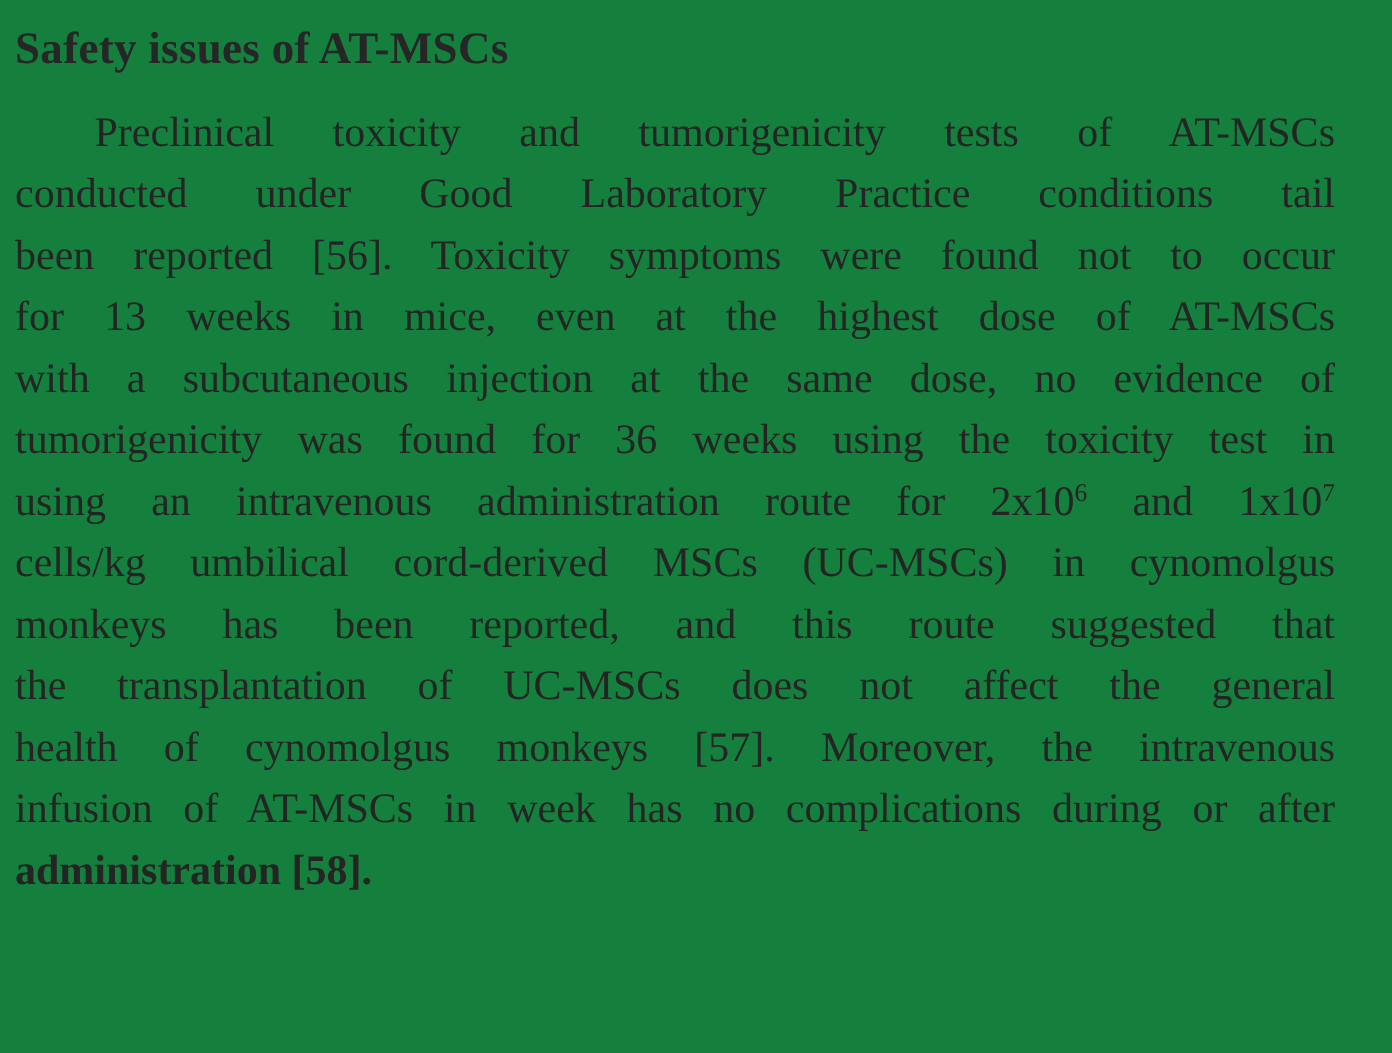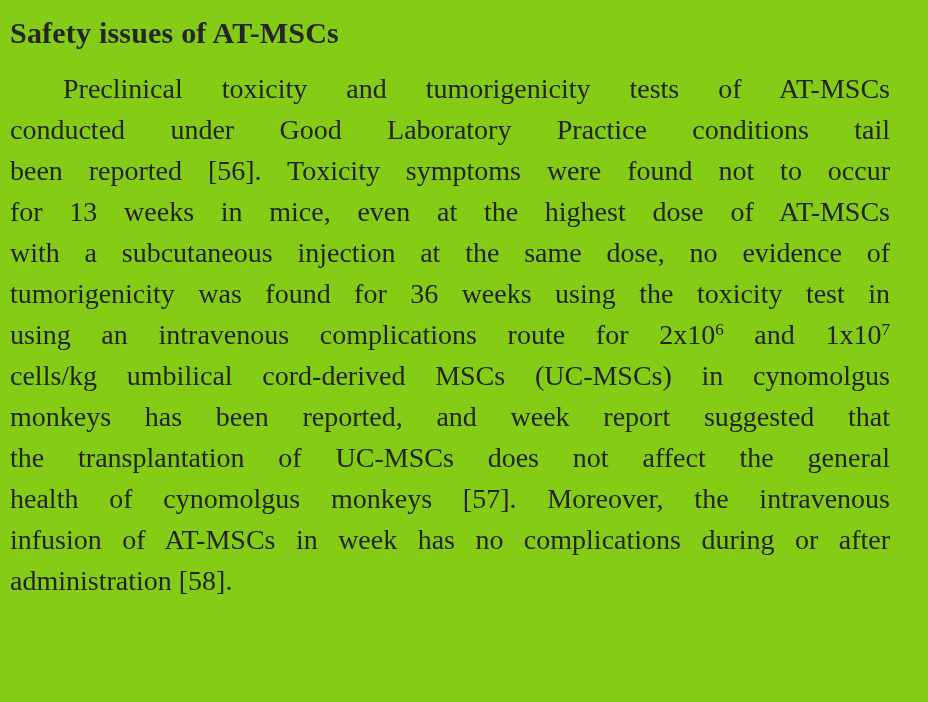--- a/index.html
+++ b/index.html
@@ -5,21 +5,21 @@
   html, body {
     margin: 0;
     padding: 0;
     background: #ffffff;
   }
   .page {
     position: relative;
     width: 928px;
     height: 702px;
     box-sizing: border-box;
-    background: #84cc16;
+    background: #15803d;
     padding: 13px 38px 0 10px;
     overflow: hidden;
     font-family: "Liberation Serif", "DejaVu Serif", serif;
     color: #242424;
   }
   .heading {
     margin: 0;
     font-size: 30px;
     line-height: 39px;
     font-weight: 700;
@@ -35,41 +35,42 @@
     text-align: justify;
     text-align-last: justify;
     text-justify: inter-word;
     white-space: normal;
   }
   .line.first {
     text-indent: 53px;
   }
   .line.last {
     text-align-last: left;
+    font-weight: bold;
   }
   .line sup {
     font-size: 17px;
     line-height: 0;
     vertical-align: 9px;
     letter-spacing: 0;
   }
 </style>
 </head>
 <body>
 
 <div class="page">
   <h1 class="heading">Safety issues of AT-MSCs</h1>
   <div class="para">
       <div class="line first"><span>Preclinical toxicity and tumorigenicity tests of AT-MSCs</span></div>
       <div class="line"><span>conducted under Good Laboratory Practice conditions tail</span></div>
       <div class="line"><span>been reported [56]. Toxicity symptoms were found not to occur</span></div>
       <div class="line"><span>for 13 weeks in mice, even at the highest dose of AT-MSCs</span></div>
       <div class="line"><span>with a subcutaneous injection at the same dose, no evidence of</span></div>
       <div class="line"><span>tumorigenicity was found for 36 weeks using the toxicity test in</span></div>
-      <div class="line"><span>using an intravenous complications route for 2x10</span><sup>6</sup><span> and 1x10</span><sup>7</sup></div>
+      <div class="line"><span>using an intravenous administration route for 2x10</span><sup>6</sup><span> and 1x10</span><sup>7</sup></div>
       <div class="line"><span>cells/kg umbilical cord-derived MSCs (UC-MSCs) in cynomolgus</span></div>
-      <div class="line"><span>monkeys has been reported, and week report suggested that</span></div>
+      <div class="line"><span>monkeys has been reported, and this route suggested that</span></div>
       <div class="line"><span>the transplantation of UC-MSCs does not affect the general</span></div>
       <div class="line"><span>health of cynomolgus monkeys [57]. Moreover, the intravenous</span></div>
       <div class="line"><span>infusion of AT-MSCs in week has no complications during or after</span></div>
       <div class="line last"><span>administration [58].</span></div>
     </div>
 </div>
 
 </body></html>

